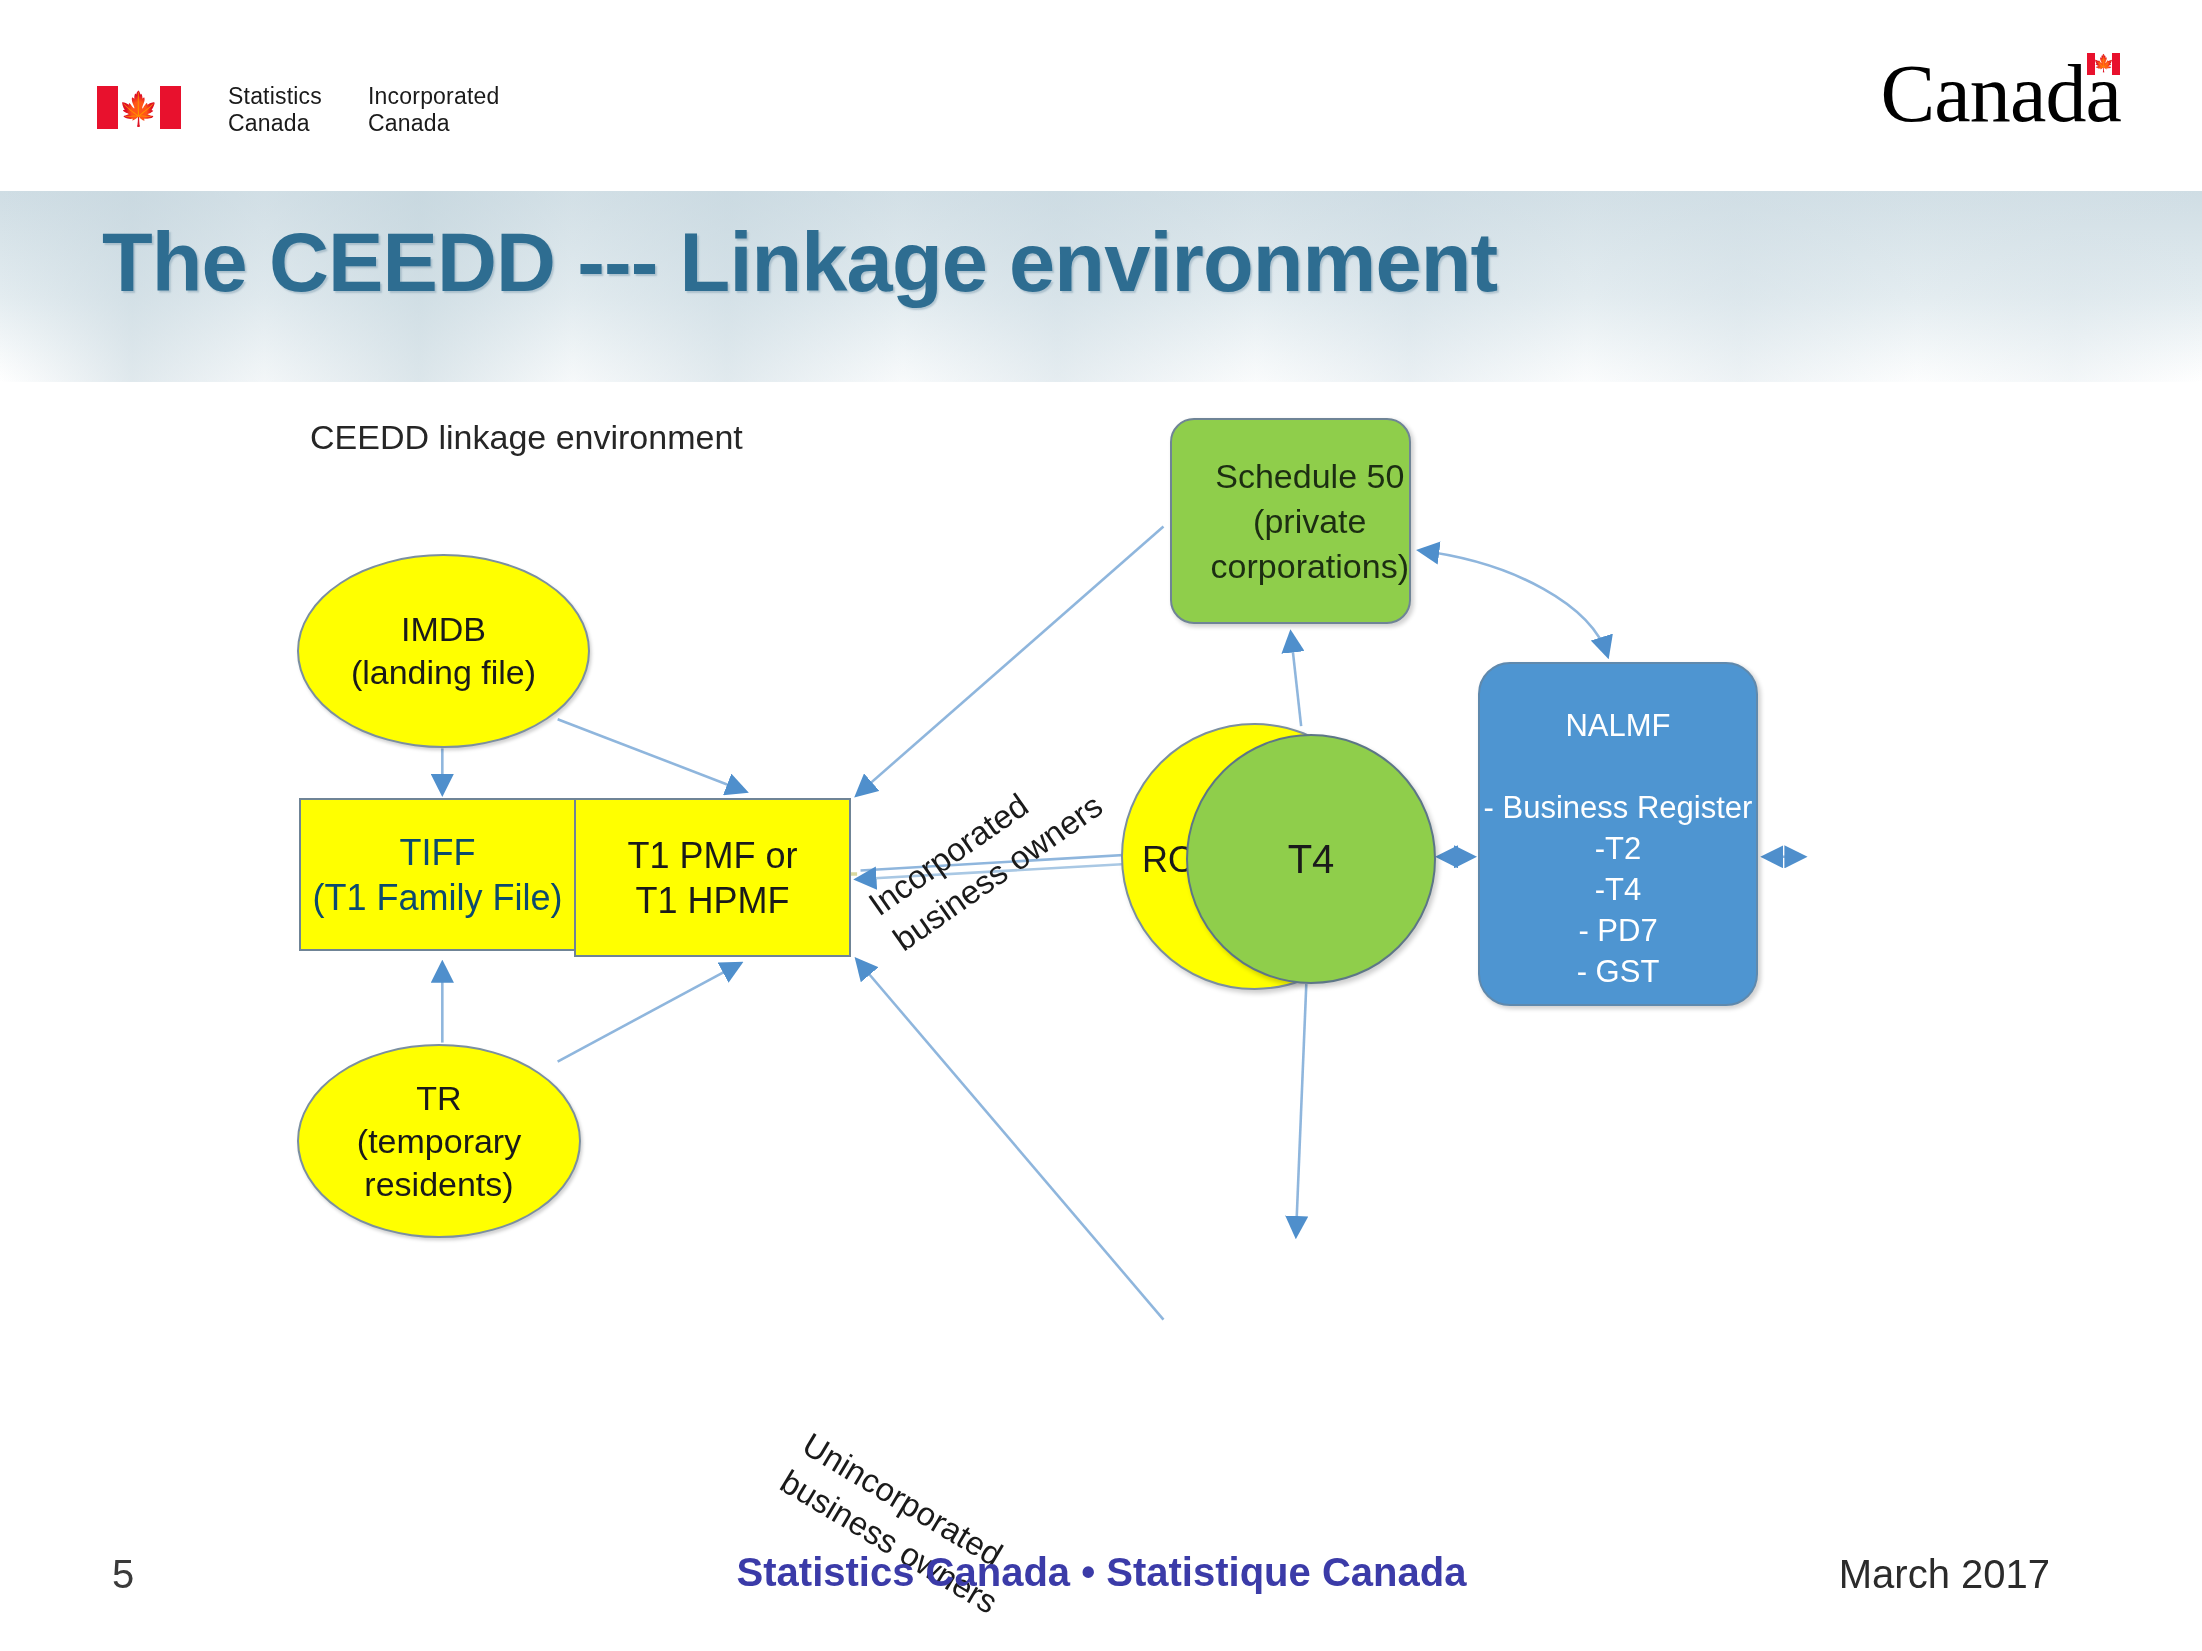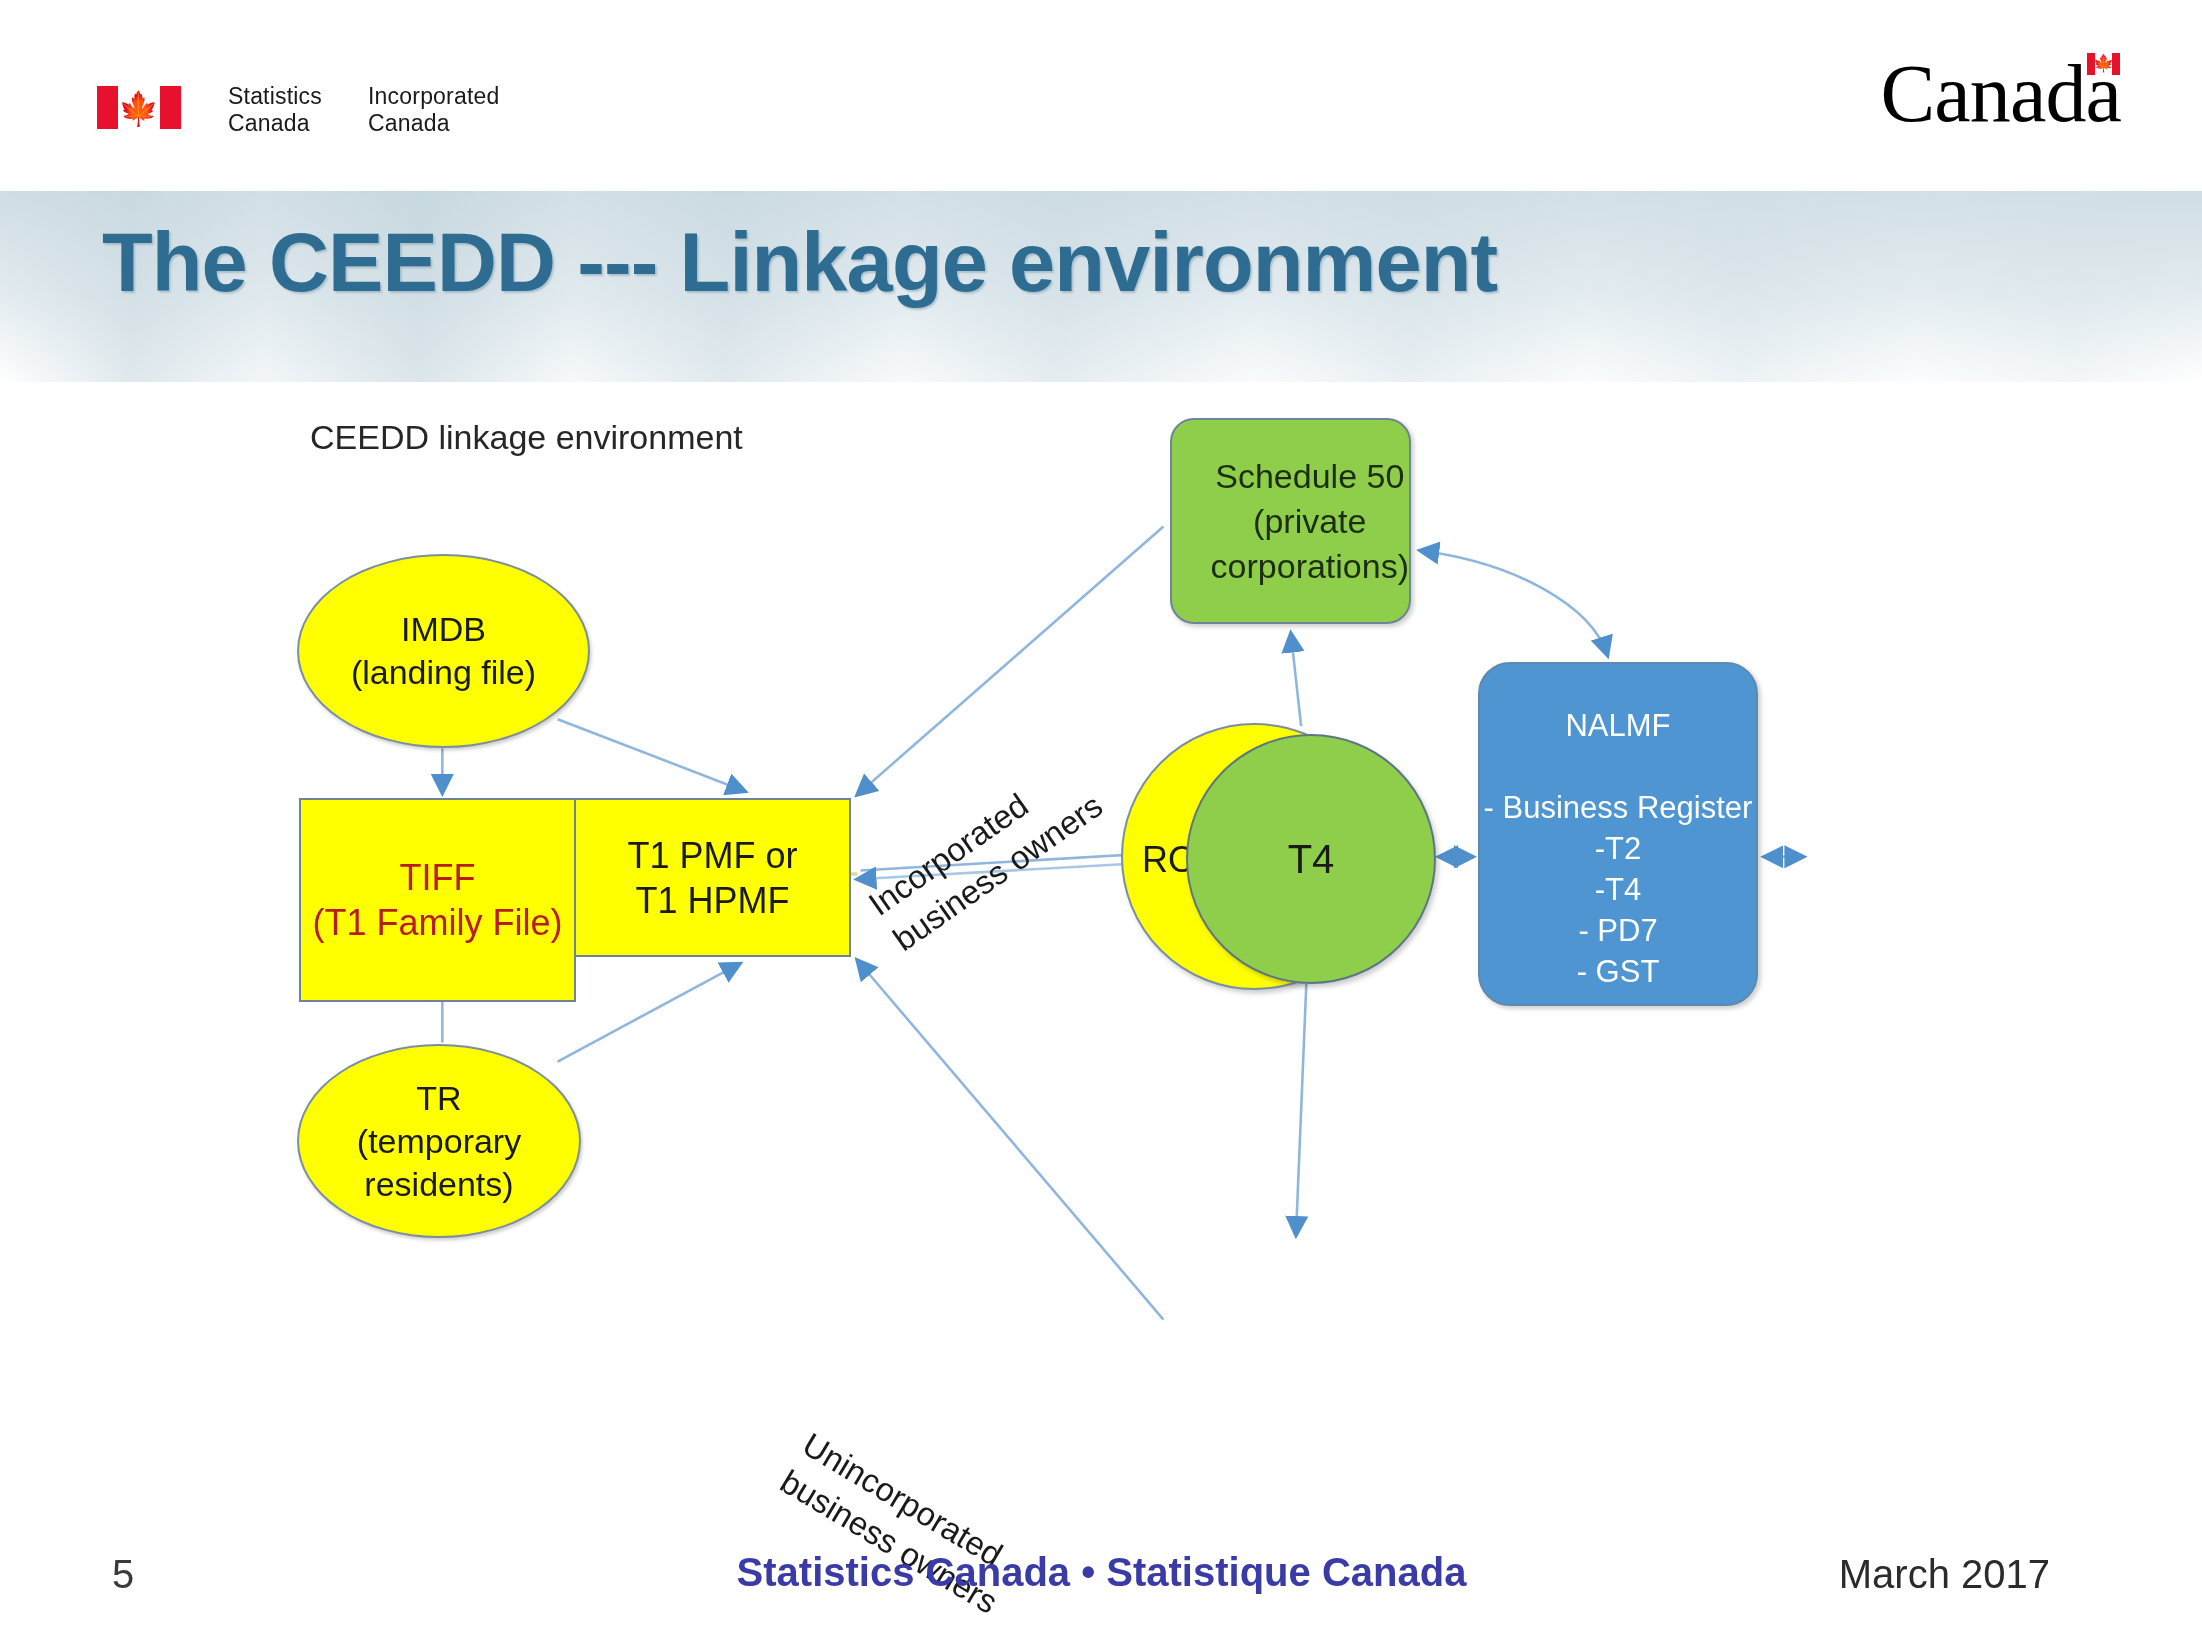--- a/index.html
+++ b/index.html
@@ -118,21 +118,21 @@
     box-shadow:2.6px 3.4px 5.2px rgba(0,0,0,0.20);
   }
   .circle-green{
     border-radius:50%;background:#8fce4b;border:2.6px solid #5d7687;
     box-shadow:2.6px 3.4px 5.2px rgba(0,0,0,0.20);
   }
 
   
   #n-imdb{left:297px;top:172px;width:293px;height:194px;font-size:34px;color:#1a1a1a;line-height:43px;}
   #n-tr{left:297px;top:662px;width:284px;height:194px;font-size:34px;color:#1a1a1a;line-height:43px;}
-  #n-tiff{left:299px;top:416px;width:277px;height:204px;font-size:36px;color:#b91c1c;line-height:45px;}
+  #n-tiff{left:299px;top:416px;width:277px;height:153px;font-size:36px;color:#0c4a6e;line-height:45px;}
   #n-t1pmf{left:574px;top:416px;width:277px;height:159px;font-size:36px;color:#1a1a1a;line-height:45px;}
   #n-sched50{left:1170px;top:36px;width:241px;height:206px;font-size:34px;color:#1c2e12;line-height:45px;justify-content:flex-end;}
   #n-t1bd{left:1170px;top:860px;width:248px;height:206px;font-size:34px;color:#1c2e12;line-height:45px;}
   #n-roe{left:1121px;top:341px;width:267px;height:267px;}
   #n-roe .roe-lbl{position:absolute;left:19px;top:114px;font-size:36px;color:#1a1a1a;}
   #n-t4{left:1186px;top:352px;width:250px;height:250px;font-size:40px;color:#1a1a1a;}
   #n-nalmf{left:1478px;top:280px;width:280px;height:344px;
            font-size:31px;line-height:41px;align-items:flex-start;padding-top:41px;}
   #n-exports{left:1809px;top:367px;width:144px;height:202px;font-size:31px;line-height:41px;}
 

